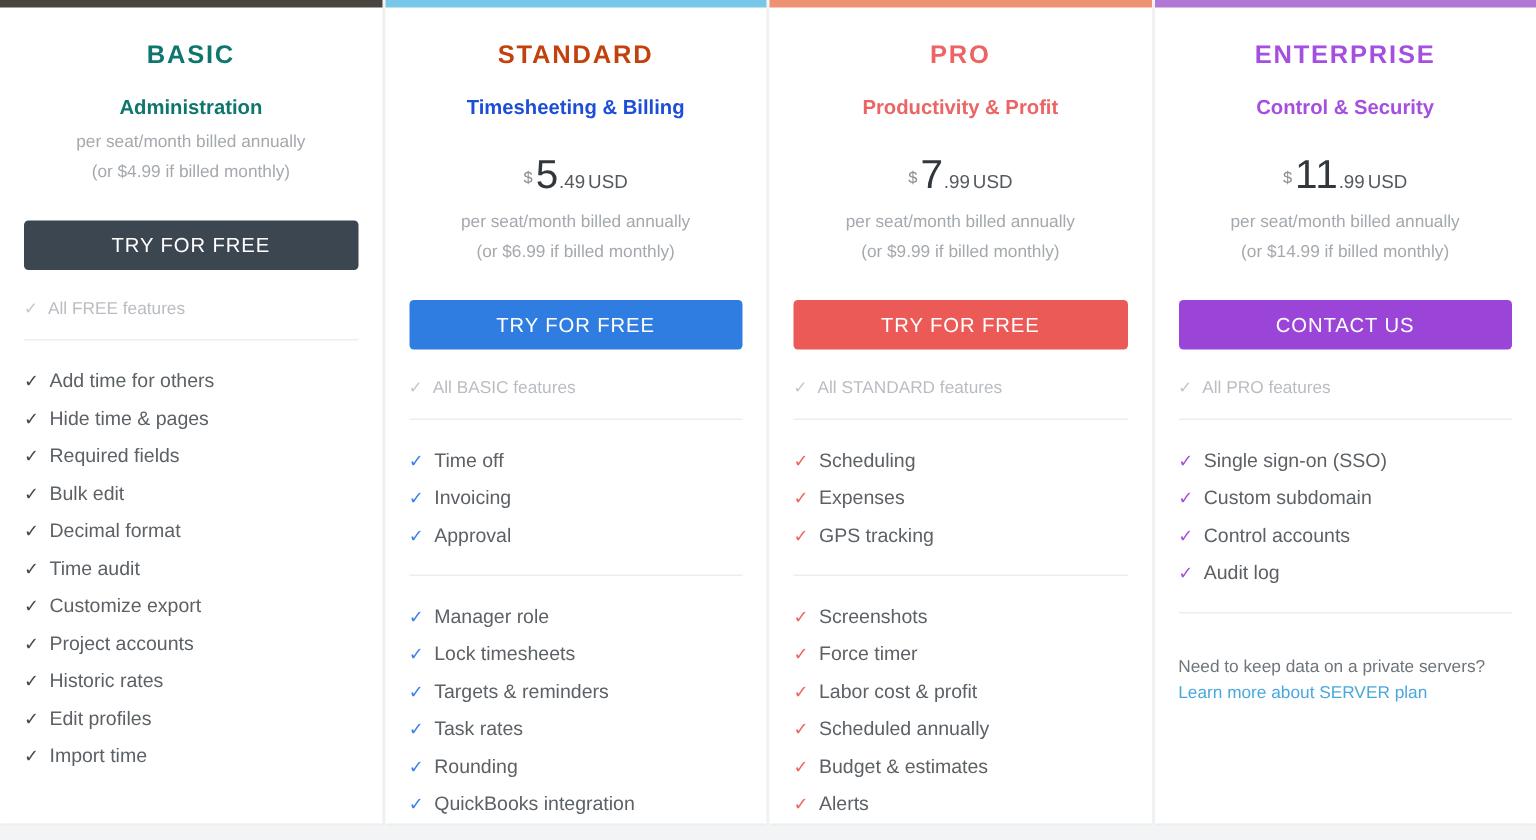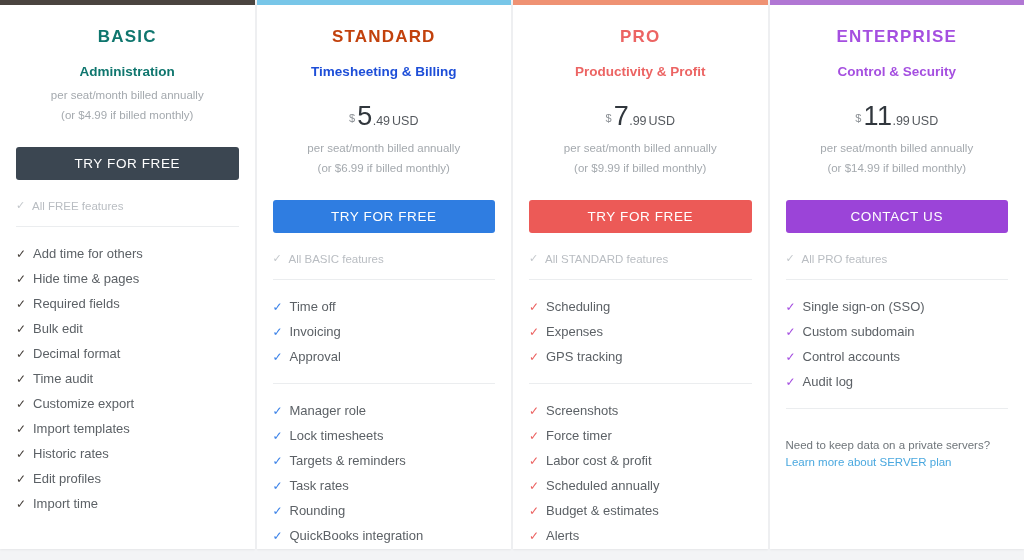--- a/index.html
+++ b/index.html
@@ -205,21 +205,21 @@
         <li class="feature-item">
           <span class="check" style="color: rgb(74, 68, 63);">✓</span>
           <span class="label">Time audit</span>
         </li>
         <li class="feature-item">
           <span class="check" style="color: rgb(74, 68, 63);">✓</span>
           <span class="label">Customize export</span>
         </li>
         <li class="feature-item">
           <span class="check" style="color: rgb(74, 68, 63);">✓</span>
-          <span class="label">Import templates</span>
+          <span class="label">Project accounts</span>
         </li>
         <li class="feature-item">
           <span class="check" style="color: rgb(74, 68, 63);">✓</span>
           <span class="label">Historic rates</span>
         </li>
         <li class="feature-item">
           <span class="check" style="color: rgb(74, 68, 63);">✓</span>
           <span class="label">Edit profiles</span>
         </li>
         <li class="feature-item">

